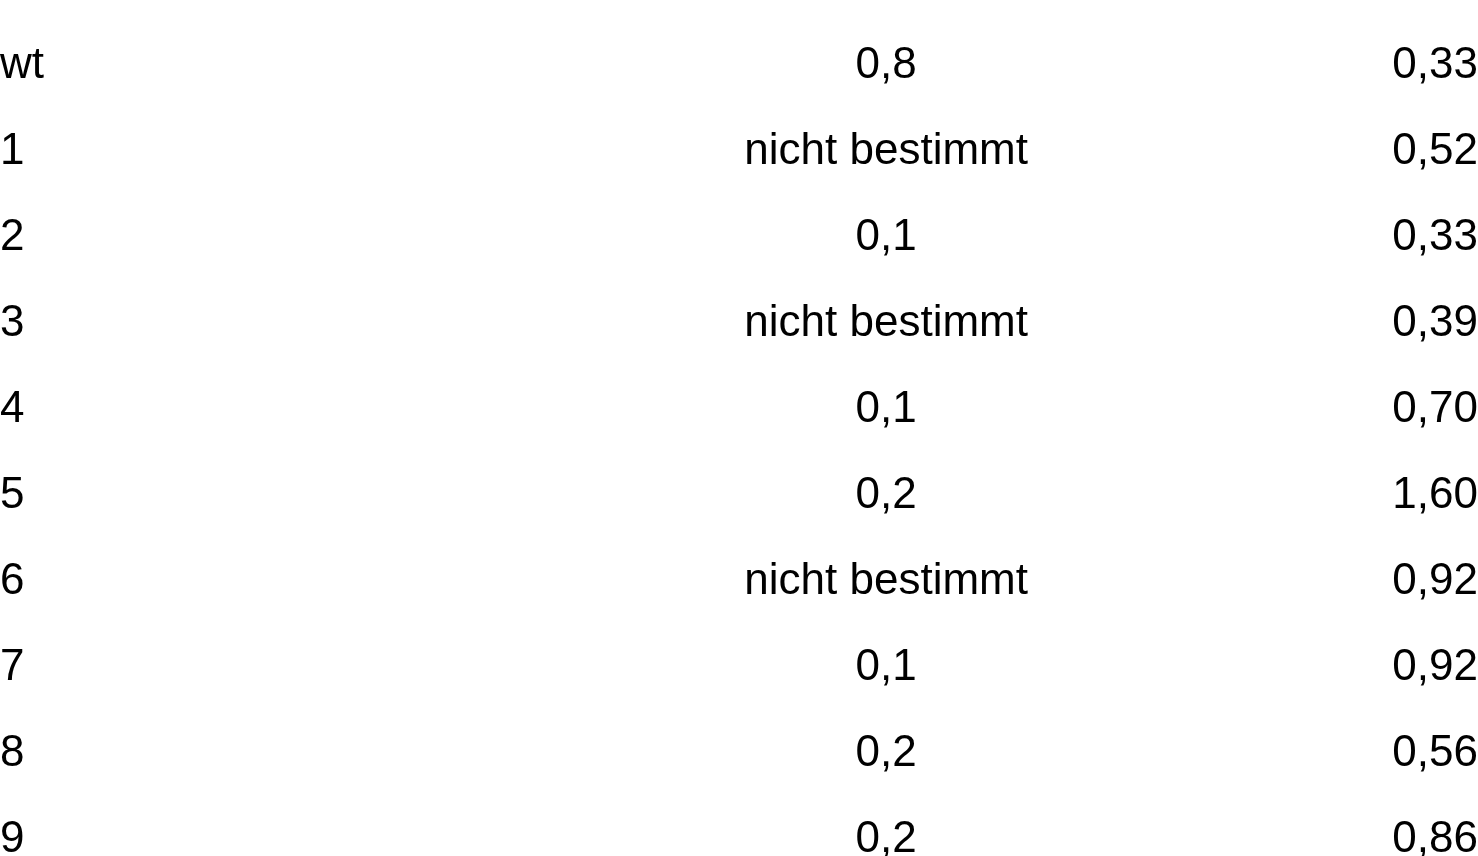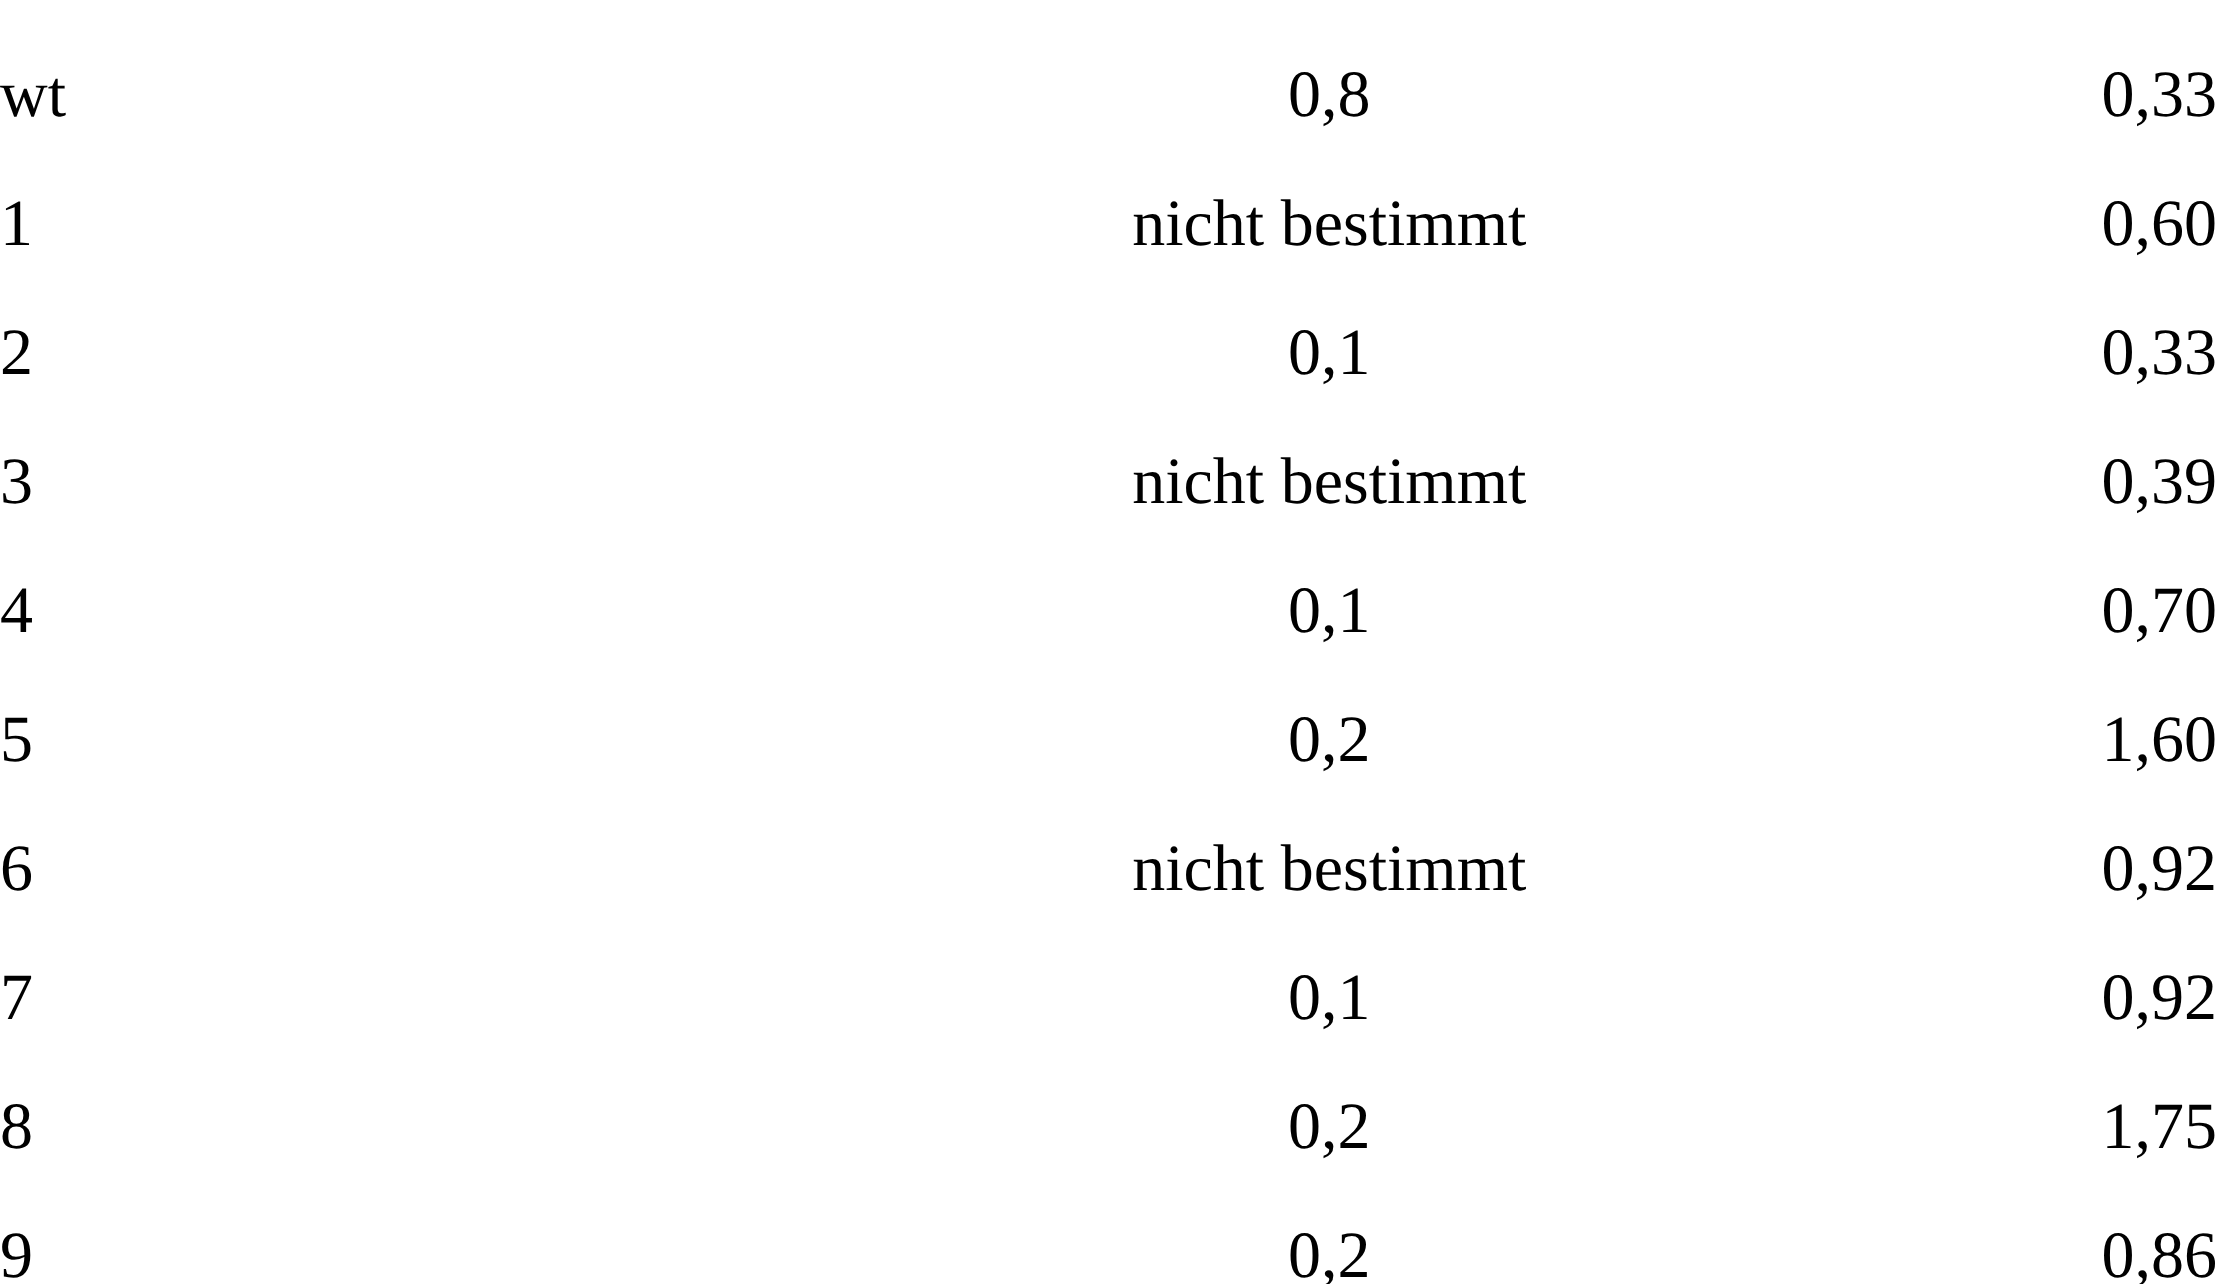--- a/index.html
+++ b/index.html
@@ -42,21 +42,20 @@
     width: 1478px;
     border-collapse: collapse;
   }
   table.data td {
     font-size: 44px;
     line-height: 1.0;
     padding: 0;
     height: 86px;
     vertical-align: middle;
     white-space: nowrap;
-    font-family: Liberation Serif, serif;
   }
   td.c1 { width: 470px; padding-left: 2px; text-align: left; }
   td.c2 { width: 830px; padding-left: 2px; text-align: center; }
   td.c3 { width: 176px; text-align: right; padding-right: 96px; }
 </style>
 </head>
 <body>
 
 <div class="page">
 
@@ -71,21 +70,21 @@
   <table class="data">
     <tbody>
       <tr>
         <td class="c1">wt</td>
         <td class="c2">0,8</td>
         <td class="c3">0,33</td>
       </tr>
       <tr>
         <td class="c1">1</td>
         <td class="c2">nicht bestimmt</td>
-        <td class="c3">0,60</td>
+        <td class="c3">0,52</td>
       </tr>
       <tr>
         <td class="c1">2</td>
         <td class="c2">0,1</td>
         <td class="c3">0,33</td>
       </tr>
       <tr>
         <td class="c1">3</td>
         <td class="c2">nicht bestimmt</td>
         <td class="c3">0,39</td>
@@ -106,21 +105,21 @@
         <td class="c3">0,92</td>
       </tr>
       <tr>
         <td class="c1">7</td>
         <td class="c2">0,1</td>
         <td class="c3">0,92</td>
       </tr>
       <tr>
         <td class="c1">8</td>
         <td class="c2">0,2</td>
-        <td class="c3">1,75</td>
+        <td class="c3">0,56</td>
       </tr>
       <tr>
         <td class="c1">9</td>
         <td class="c2">0,2</td>
         <td class="c3">0,86</td>
       </tr>
     </tbody>
   </table>
 
 </div>

